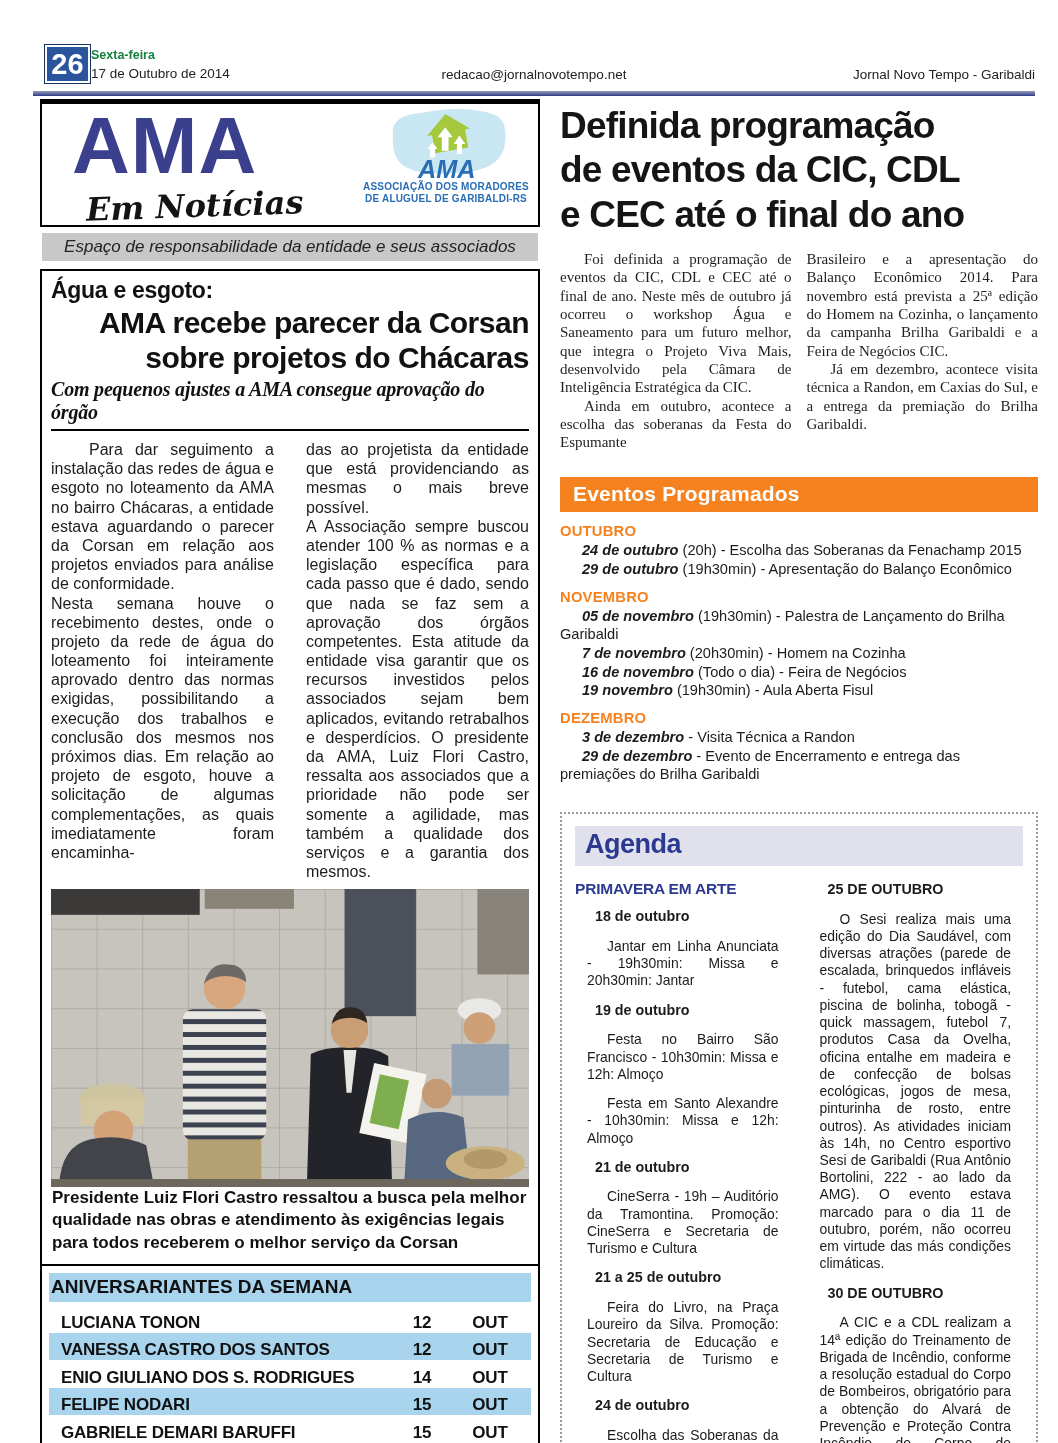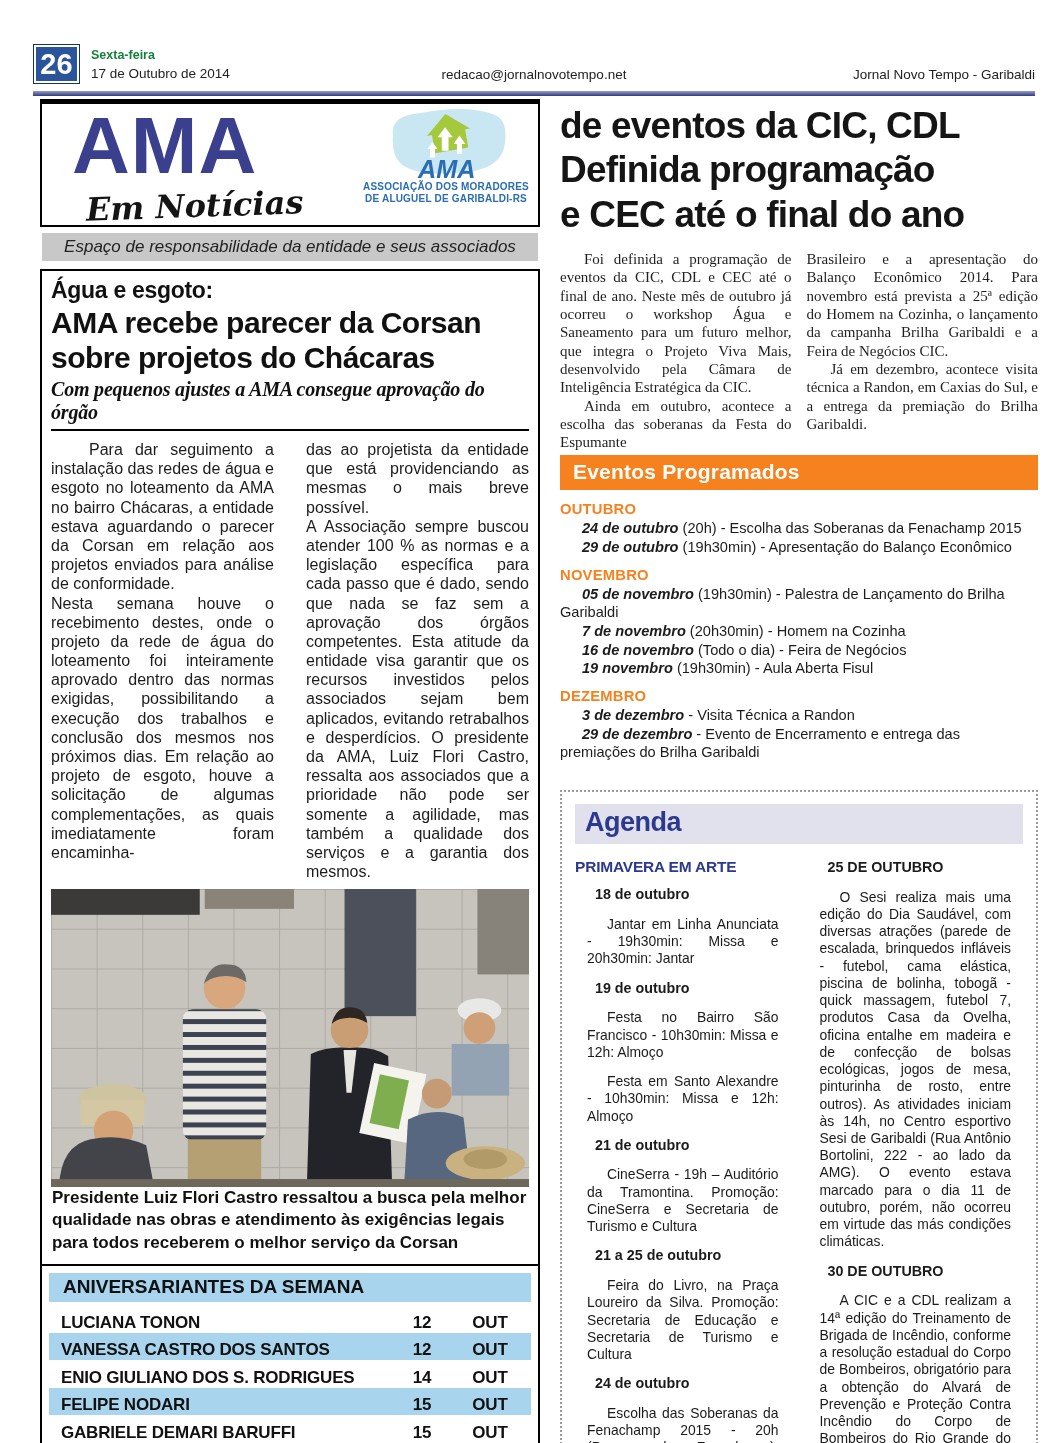--- a/index.html
+++ b/index.html
@@ -2,21 +2,21 @@
 <html><head>
 <meta charset="utf-8">
 <style>
   *{box-sizing:border-box;margin:0;padding:0}
   html,body{background:#ffffff}
   body{width:1058px;height:1443px;position:relative;overflow:hidden;
        font-family:"Liberation Sans",sans-serif;color:#111}
 
   
   .hdr{position:absolute;left:33px;top:44px;width:1002px;height:44px}
-  .pagenum{position:absolute;left:0;top:0;width:47px;height:40px;background:#2a549b;
+  .pagenum{position:absolute;left:11px;top:0;width:47px;height:40px;background:#2a549b;
            border:1px solid #17355f;box-shadow:inset 0 0 0 2px #fff;color:#fff;
            font-weight:bold;font-size:29px;display:flex;align-items:center;justify-content:center}
   .hdr-weekday{position:absolute;left:58px;top:4px;font-size:12.5px;font-weight:bold;color:#15803d}
   .hdr-date{position:absolute;left:58px;top:22px;font-size:13.5px;color:#222}
   .hdr-email{position:absolute;left:301px;width:400px;top:23px;text-align:center;font-size:13.5px;color:#222}
   .hdr-mast{position:absolute;right:0;top:23px;font-size:13.5px;color:#222}
   .hdr-rule{position:absolute;left:33px;top:91px;width:1002px;height:5px;
             background:linear-gradient(#9aa0b5,#2b3a8c)}
 
   
@@ -28,48 +28,48 @@
               font-weight:bold;font-size:32px;transform:rotate(-2deg);color:#141414}
   .assoc{position:absolute;right:6px;top:3px;width:172px;text-align:center}
   .assoc svg{display:block;margin:0 auto}
   .assoc-line{font-size:10px;font-weight:bold;color:#2a6db5;line-height:1.18;letter-spacing:.2px}
   .tagline{margin:6px 2px 0 2px;background:#c8c8c8;color:#222;font-style:italic;font-size:17px;
            text-align:center;padding:4px 0;font-weight:500}
 
   .left-outer{margin-top:8px;border:2px solid #000;background:#fff}
   .article-sec{padding:6px 9px 8px 9px;border-bottom:2px solid #000}
   .kicker{font-size:23px;font-weight:bold;letter-spacing:-.3px}
-  .headline{font-size:30px;font-weight:bold;text-align:left;line-height:1.15;margin-top:2px;letter-spacing:-.5px}
+  .headline{font-size:30px;font-weight:bold;text-align:right;line-height:1.15;margin-top:2px;letter-spacing:-.5px}
   .subhead{font-family:"Liberation Serif",serif;font-style:italic;font-weight:bold;font-size:20px;
            padding:3px 0 5px 0;border-bottom:2px solid #000;letter-spacing:-.2px}
   .body2col{display:flex;gap:32px;margin-top:9px;font-size:16px;line-height:1.2;text-align:justify;color:#1c1c1c}
   .bcol{flex:1;min-width:0}
   .bcol p{margin:0}
   .ind{text-indent:38px}
   .photo-wrap{margin-top:8px}
   .photo-wrap svg{display:block;width:100%;height:298px}
   .caption{font-weight:bold;font-size:17px;line-height:1.3;padding:0 1px 2px 1px}
 
   .table-sec{padding:7px 7px 9px 7px}
-  .b-title{background:#a8d4ee;font-weight:bold;font-size:19px;padding:3px 0 4px 14px;margin-bottom:4px}
+  .b-title{background:#a8d4ee;font-weight:bold;font-size:19px;padding:3px 0 4px 2px;margin-bottom:4px}
   .b-row{display:flex;align-items:flex-end;height:27.4px;font-weight:bold;font-size:17px;letter-spacing:-.2px}
   .b-row.blue{background:#a8d4ee}
   .b-name{flex:1;padding-left:12px}
   .b-day{width:54px;text-align:center}
   .b-mon{width:82px;text-align:center}
 
   
   .rightcol{position:absolute;left:560px;top:104px;width:478px}
   .r-headline{font-size:37px;font-weight:bold;line-height:1.2;letter-spacing:-.8px;color:#151515}
   .r-body{display:flex;gap:15px;margin-top:13px;font-family:"Liberation Serif",serif;font-size:15px;
           line-height:1.22;text-align:justify;color:#1f1f1f}
   .rcol{flex:1;min-width:0}
   .rcol p{margin:0}
   .rind{text-indent:24px}
-  .ev-banner{margin-top:4px;background:#f5821f;color:#fff;font-weight:bold;font-size:21px;
+  .ev-banner{margin-top:26px;background:#f5821f;color:#fff;font-weight:bold;font-size:21px;
              padding:5px 0 6px 13px;letter-spacing:.2px}
   .events{margin-top:10px;font-size:14.6px;line-height:1.28;color:#1c1c1c}
   .ev-month{color:#f5821f;font-weight:bold;font-size:14.8px;margin-top:9px;letter-spacing:.2px}
   .ev-month.first{margin-top:0}
   .ev-item{text-indent:22px;margin:0}
   .ev-date{font-weight:bold;font-style:italic}
 
   .agenda-box{margin-top:28px;border:2px dotted #9a9a9a;padding:12px 13px;height:666px;overflow:hidden;background:#fff}
   .ag-titlebar{background:#e0e1ec;padding:3px 25px 6px 10px}
   .ag-title{color:#2b3990;font-weight:bold;font-size:27px;letter-spacing:-.5px}
@@ -214,22 +214,22 @@
         <div class="b-mon">OUT</div>
       </div>
 
     </div>
   </div>
 </div>
 
 <div class="rightcol">
 
   <div class="r-headline">
+    <div>Definida programação</div>
     <div>de eventos da CIC, CDL</div>
-    <div>Definida programação</div>
     <div>e CEC até o final do ano</div>
   </div>
 
   <div class="r-body">
     <div class="rcol">
       <p class="rind">Foi definida a programação de eventos da CIC, CDL e CEC até o final de ano. Neste mês de outubro já ocorreu o workshop Água e Saneamento para um futuro melhor, que integra o Projeto Viva Mais, desenvolvido pela Câmara de Inteligência Estratégica da CIC.</p>
       <p class="rind">Ainda em outubro, acontece a escolha das soberanas da Festa do Espumante</p>
     </div>
     <div class="rcol">
       <p>Brasileiro e a apresentação do Balanço Econômico 2014. Para novembro está prevista a 25ª edição do Homem na Cozinha, o lançamento da campanha Brilha Garibaldi e a Feira de Negócios CIC.</p>

